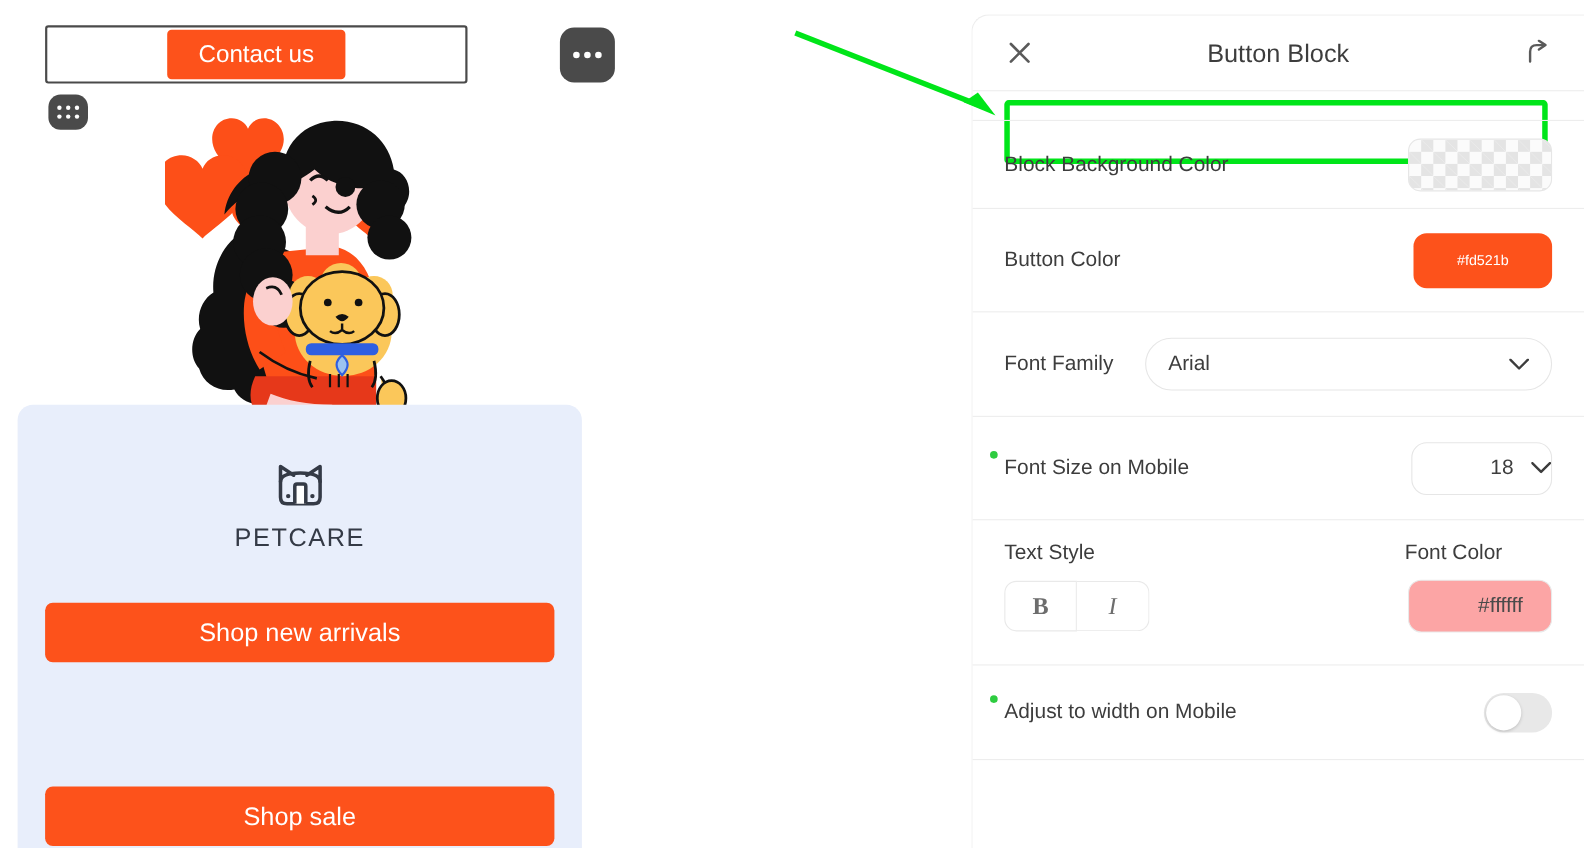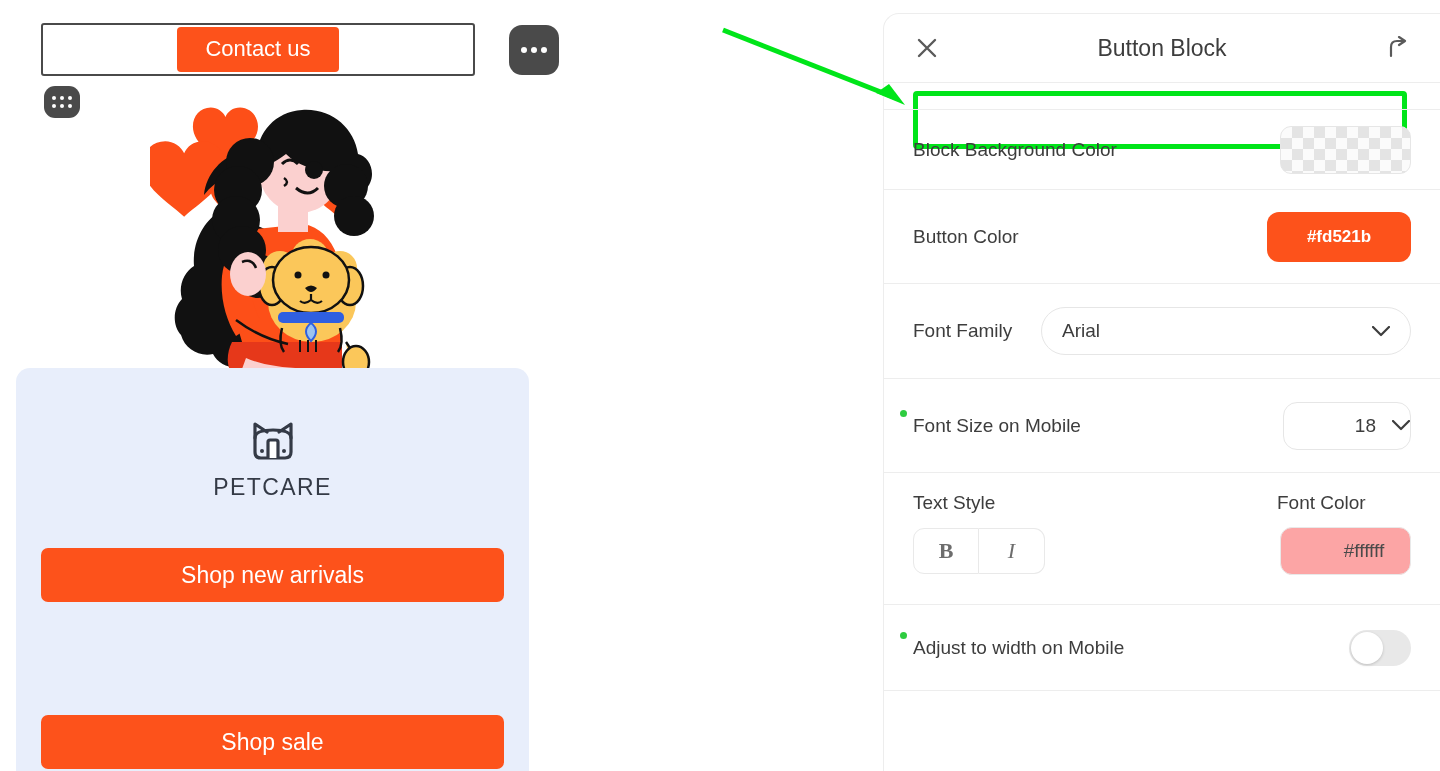--- a/index.html
+++ b/index.html
@@ -11,21 +11,21 @@
   }
 
   
   #canvas{
     position:absolute;left:0;top:0;width:880px;height:771px;
     background:#ffffff;overflow:hidden;
   }
 
   
   #block-selected{
-    position:absolute;left:41px;top:23px;width:434px;height:53px;
+    position:absolute;left:41px;top:23px;width:384px;height:53px;
     border:2px solid #4a4a4a;border-radius:3px;background:#ffffff;
     box-sizing:border-box;display:flex;align-items:center;justify-content:center;
   }
   #cta-btn{
     background:#fd521b;color:#ffffff;border:none;border-radius:4px;
     font-size:22px;font-family:"Liberation Sans",sans-serif;
     padding:10px 28px;line-height:1.1;cursor:pointer;
   }
   #block-more{
     position:absolute;left:509px;top:25px;width:50px;height:50px;
@@ -123,22 +123,22 @@
   #swatch-transparent{
     width:131px;height:48px;border-radius:11px;border:1px solid #e6e6e6;
     box-sizing:border-box;cursor:pointer;
     background-image:
       linear-gradient(45deg,#e4e4e4 25%,transparent 25%,transparent 75%,#e4e4e4 75%),
       linear-gradient(45deg,#e4e4e4 25%,transparent 25%,transparent 75%,#e4e4e4 75%);
     background-size:22px 22px;background-position:0 0,11px 11px;
     background-color:#fbfbfb;
   }
   #swatch-button{
-    width:144px;height:50px;border-radius:12px;background:#fd521b;color:#fff;
-    font-size:17px;font-weight:bold;display:flex;align-items:center;
+    width:126px;height:50px;border-radius:12px;background:#fd521b;color:#fff;
+    font-size:13px;font-weight:normal;display:flex;align-items:center;
     justify-content:center;cursor:pointer;
   }
   #select-fontfamily{
     width:370px;height:48px;border:1px solid #e6e6e6;border-radius:25px;
     box-sizing:border-box;display:flex;align-items:center;padding:0 20px;
     font-size:19px;color:#3d3d3d;cursor:pointer;background:#fff;
   }
   #select-fontsize{
     width:128px;height:48px;border:1px solid #e6e6e6;border-radius:14px;
     box-sizing:border-box;display:flex;align-items:center;justify-content:flex-end;

